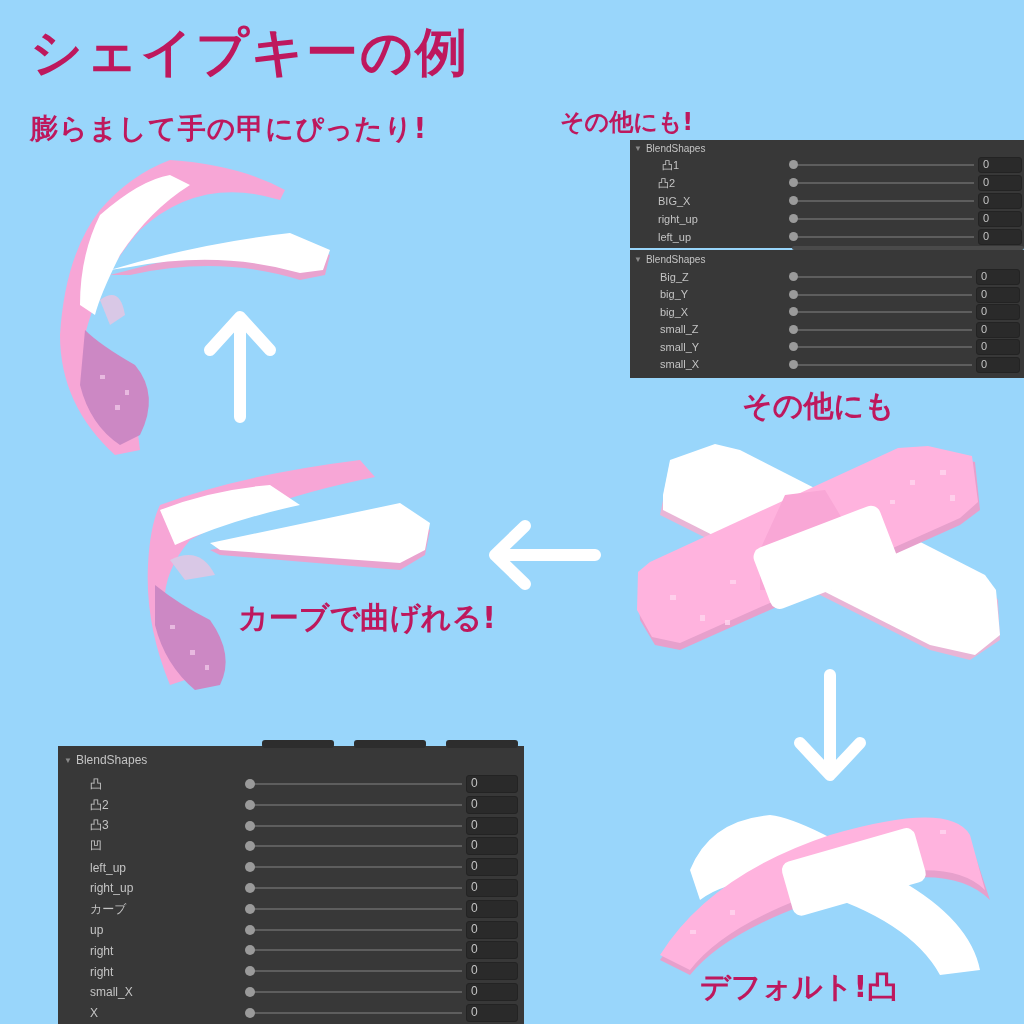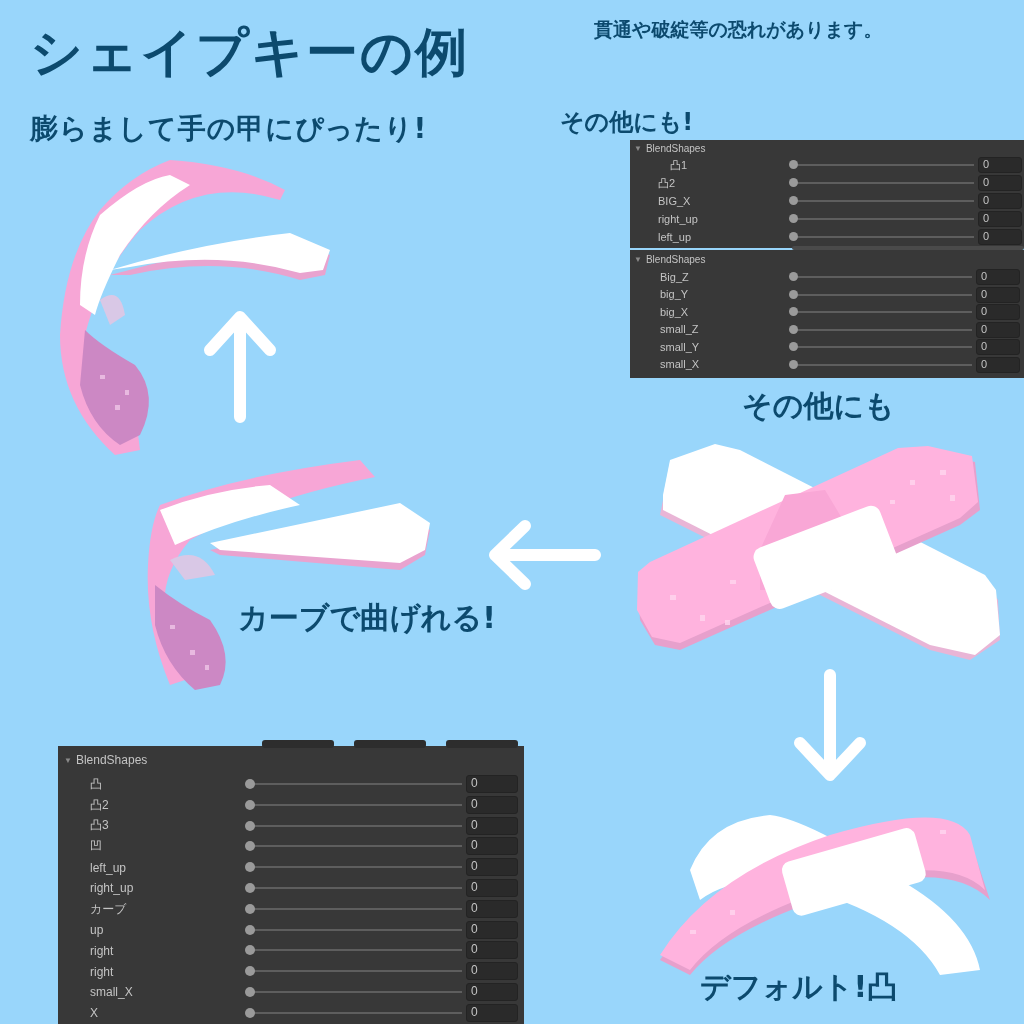--- a/index.html
+++ b/index.html
@@ -1,18 +1,18 @@
 <!DOCTYPE html>
 <html><head>
 <meta charset="utf-8">
 <style>
   html,body{margin:0;padding:0;}
   body{width:1024px;height:1024px;overflow:hidden;background:#99d6fb;position:relative;font-family:"DejaVu Sans","Liberation Sans",sans-serif;}
   .abs{position:absolute;}
-  .white-text{color:#0c4a6e;font-weight:bold;white-space:nowrap;}
+  .white-text{color:#be185d;font-weight:bold;white-space:nowrap;}
   #title{left:30px;top:18px;font-size:52px;letter-spacing:2px;}
   #subtitle{left:30px;top:110px;font-size:28px;letter-spacing:1px;}
   #notice{left:594px;top:16px;font-size:19px;line-height:27px;}
   #others{left:560px;top:106px;font-size:24px;}
   #default-label{left:742px;top:386px;font-size:30px;}
   #curve-label{left:238px;top:598px;font-size:30px;}
   #round-label{left:700px;top:967px;font-size:30px;}
 
   
   .panel{background:#383838;color:#c4c4c4;font-family:"Liberation Sans","DejaVu Sans",sans-serif;font-size:11px;}
@@ -38,21 +38,20 @@
 
   .arrow{position:absolute;}
   svg{display:block;}
 </style>
 </head>
 <body>
 
 <div id="title" class="abs white-text">シェイプキーの例</div>
 <div id="subtitle" class="abs white-text">膨らまして手の甲にぴったり!</div>
 <div id="notice" class="abs white-text">
-  <div>貫通や破綻等の恐れがあります。</div>
 </div>
 <div id="others" class="abs white-text">その他にも!</div>
 <div id="default-label" class="abs white-text">その他にも</div>
 <div id="curve-label" class="abs white-text">カーブで曲げれる!</div>
 <div id="round-label" class="abs white-text">デフォルト!凸</div>
 
 <div class="abs" style="left:630px;top:440px;width:394px;height:230px;">
   <svg width="394" height="230" viewBox="0 0 394 230">
 
     <polygon points="85,8 40,25 33,60 30,75 300,210 340,220 370,200 368,160 355,140 110,15" fill="#e9b5d6"></polygon>
@@ -147,21 +146,21 @@
     <path d="M40,10 L40,110 M10,78 L40,110 L70,78" stroke="#fff" stroke-width="12" fill="none" stroke-linecap="round" stroke-linejoin="round"></path>
   </svg>
 </div>
 
 <div id="panel-a" class="abs panel">
   <div class="hdr">
     <span class="tri">▼</span>
     <span>BlendShapes</span>
   </div>
   <div class="row">
-    <span class="lbl" style="left:40px;">凸1</span>
+    <span class="lbl" style="left:32px;">凸1</span>
     <span class="track" style="left:164px;width:180px;top:8px;"></span>
     <span class="knob" style="left:159px;top:4px;"></span>
     <span class="val" style="left:348px;top:1px;width:44px;height:16px;">0</span>
   </div>
   <div class="row">
     <span class="lbl" style="left:28px;">凸2</span>
     <span class="track" style="left:164px;width:180px;top:8px;"></span>
     <span class="knob" style="left:159px;top:4px;"></span>
     <span class="val" style="left:348px;top:1px;width:44px;height:16px;">0</span>
   </div>

